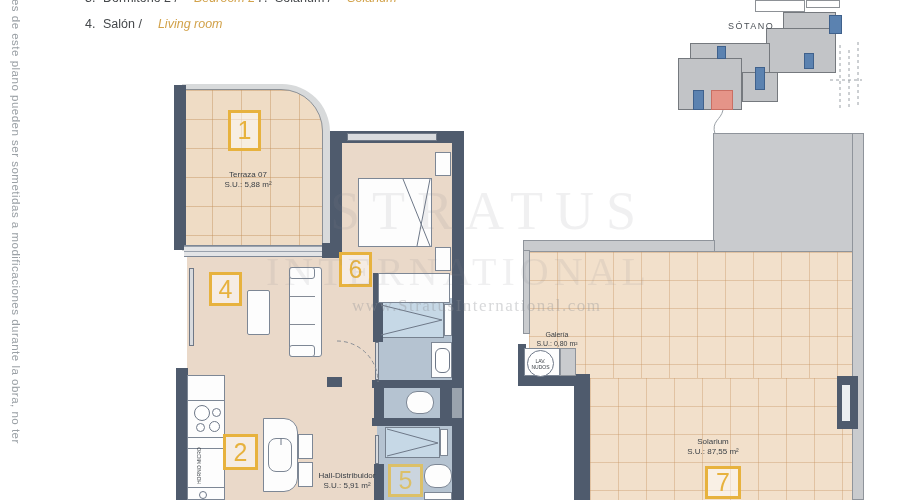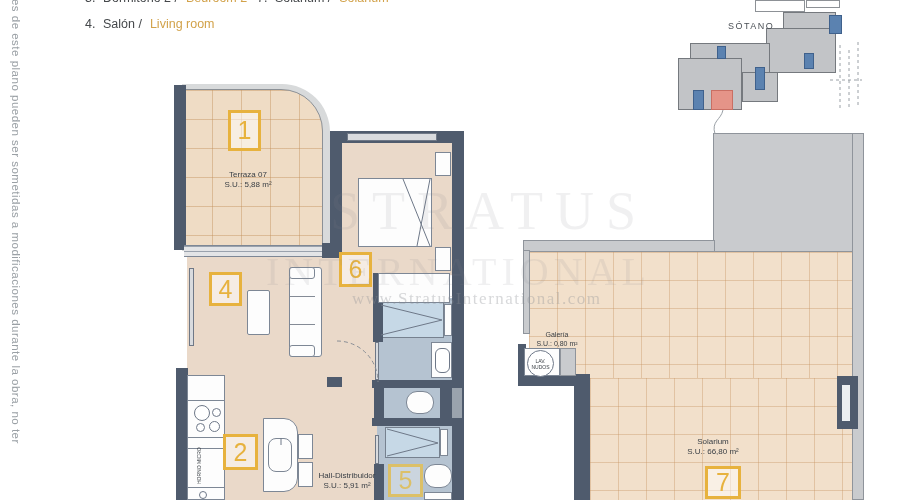--- a/index.html
+++ b/index.html
@@ -23,21 +23,21 @@
         background-size:28px 28px;}
   .nbox{position:absolute;border:3px solid #e7b23e;background:rgba(255,255,255,.5);
         color:#e7b23e;display:flex;align-items:center;justify-content:center;
         font-size:25px;font-weight:500;z-index:30;box-sizing:border-box;}
   .nbox.soft{border-color:#dcc068;color:#dcc068;background:rgba(255,255,255,.3);}
   .rlabel{position:absolute;color:#3b4046;font-size:8px;line-height:1.3;text-align:center;z-index:32;}
   .rlabel span{display:block;white-space:nowrap;}
   .circ{position:absolute;border:1px solid #6e7888;border-radius:50%;background:#fff;z-index:15;}
   .legend-row{position:absolute;left:85px;font-size:12.5px;color:#45484b;white-space:nowrap;z-index:40;}
   .legend-row .num{display:inline-block;width:18px;}
-  .legend-row .en{color:#d2a24a;margin-left:8px;}
+  .legend-row .en{color:#d2a24a;margin-left:16px;font-style:italic;}
   .sidenote{position:absolute;left:22px;top:-8px;transform-origin:0 0;transform:rotate(90deg);
             white-space:nowrap;color:#9aa0a5;font-size:11.5px;letter-spacing:.5px;z-index:40;}
   .wm{position:absolute;font-family:"Liberation Serif",serif;z-index:50;white-space:nowrap;pointer-events:none;}
   .kp{position:absolute;background:#c2c4c7;border:1px solid #75797e;box-sizing:border-box;z-index:10;}
   .kpw{position:absolute;background:#fff;border:1px solid #8d9196;box-sizing:border-box;z-index:11;}
   .kpb{position:absolute;background:#5b82b0;border:1px solid #3f618c;box-sizing:border-box;z-index:12;}
   .kpr{position:absolute;background:#e59488;border:1px solid #c96f63;box-sizing:border-box;z-index:12;}
   svg.overlay{position:absolute;left:0;top:0;z-index:25;pointer-events:none;}
 </style>
 </head>
@@ -52,21 +52,21 @@
     <span class="num">7.</span><span class="es">Solarium /</span><span class="en">Solarium</span>
   </div>
   <div class="legend-row" style="top:17px">
     <span class="num">4.</span><span class="es">Salón /</span><span class="en">Living room</span>
   </div>
 
   <div class="sidenote">nes de este plano pueden ser sometidas a modificaciones durante la obra, no ter</div>
 
   <div class="wm" style="left:330px;top:180px;font-size:54px;letter-spacing:12px;color:rgba(128,130,140,0.12);">STRATUS</div>
   <div class="wm" style="left:266px;top:248px;font-size:40px;letter-spacing:5px;color:rgba(128,130,140,0.12);">INTERNATIONAL</div>
-  <div class="wm" style="left:352px;top:289px;font-size:17px;letter-spacing:1.5px;color:rgba(140,142,148,0.35);">www.StratusInternational.com</div>
+  <div class="wm" style="left:352px;top:296px;font-size:17px;letter-spacing:1.5px;color:rgba(140,142,148,0.35);">www.StratusInternational.com</div>
 
   <div style="position:absolute;left:182px;top:84px;width:148px;height:167px;background:#d8dadb;
               border-top-right-radius:48px;z-index:4;"></div>
   <div class="tile" style="left:182px;top:89px;width:141px;height:159px;border:1.5px solid #8b9096;
               border-top-right-radius:42px;box-sizing:border-box;"></div>
 
   <div class="w" style="left:174px;top:85px;width:12px;height:165px;"></div>
 
   <div style="position:absolute;left:184px;top:245px;width:146px;height:12px;z-index:12;background:#e3e4e6;
               border-top:1px solid #7d8795;border-bottom:1px solid #7d8795;box-sizing:border-box;
@@ -173,21 +173,21 @@
   <div class="rlabel" style="left:524px;top:330px;width:66px;font-size:7px;">
     <span>Galería</span>
     <span>S.U.: 0,80 m²</span>
   </div>
 
   <div class="w" style="left:837px;top:376px;width:21px;height:53px;z-index:16;"></div>
   <div style="position:absolute;left:842px;top:385px;width:8px;height:36px;background:#eceff1;z-index:17;"></div>
 
   <div class="rlabel" style="left:673px;top:437px;width:80px;">
     <span>Solarium</span>
-    <span>S.U.: 66,80 m²</span>
+    <span>S.U.: 87,55 m²</span>
   </div>
   <div class="nbox" style="left:705px;top:466px;width:36px;height:33px;">7</div>
 
   <div style="position:absolute;left:728px;top:21px;font-size:9px;letter-spacing:1.5px;color:#4a4f55;z-index:20;">SÓTANO</div>
   <div class="kpw" style="left:755px;top:0;width:50px;height:12px;"></div>
   <div class="kpw" style="left:806px;top:0;width:34px;height:8px;"></div>
   <div class="kp" style="left:783px;top:12px;width:53px;height:30px;"></div>
   <div class="kp" style="left:766px;top:28px;width:70px;height:45px;"></div>
   <div class="kp" style="left:690px;top:43px;width:80px;height:30px;"></div>
   <div class="kp" style="left:678px;top:58px;width:64px;height:52px;"></div>

